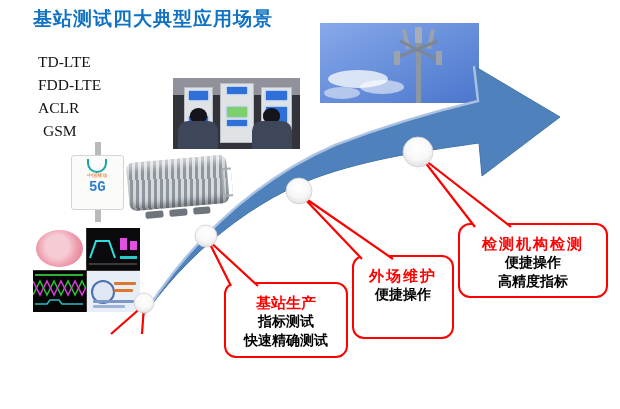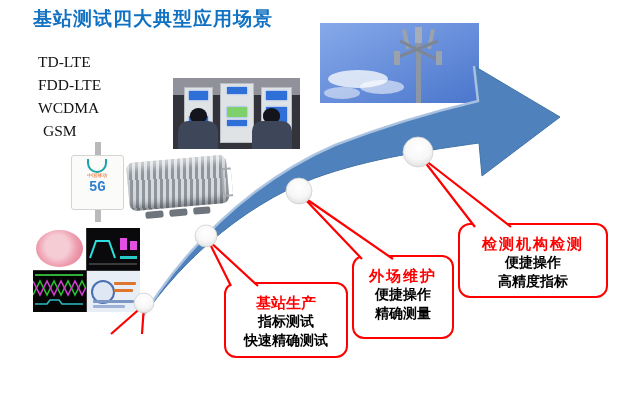--- a/index.html
+++ b/index.html
@@ -77,21 +77,21 @@
 </head>
 <body>
 
 <div id="canvas">
 
   <div class="slide-title">基站测试四大典型应用场景</div>
 
   <div class="standards">
     <span>TD-LTE</span>
     <span>FDD-LTE</span>
-    <span>WCDMA</span>
+    <span>ACLR</span>
     <span>GSM</span>
   </div>
 
   <div class="photo control-room">
     <div class="cr-wall"></div>
     <div class="cr-rack" style="left:9%;top:12%;width:21%;height:66%;">
       <div class="cr-screen" style="left:15%;top:8%;width:70%;height:18%;"></div>
       <div class="cr-screen" style="left:15%;top:60%;width:70%;height:22%;"></div>
     </div>
     <div class="cr-rack" style="left:37%;top:7%;width:25%;height:82%;">
@@ -202,21 +202,20 @@
   </svg>
 
   <div class="callout" id="callout-2">
     <div class="c-title">基站生产</div>
     <div class="c-line">指标测试</div>
     <div class="c-line">快速精确测试</div>
   </div>
   <div class="callout" id="callout-3">
     <div class="c-title">外场维护</div>
     <div class="c-line">便捷操作</div>
-    <div class="c-line">精确测量</div>
   </div>
   <div class="callout" id="callout-4">
     <div class="c-title">检测机构检测</div>
     <div class="c-line">便捷操作</div>
     <div class="c-line">高精度指标</div>
   </div>
 
   <svg id="overlay-layer" class="layer" width="620" height="409" viewBox="0 0 620 409">
     <defs>
       <radialGradient id="sphere" cx="0.5" cy="0.35" r="0.75">

